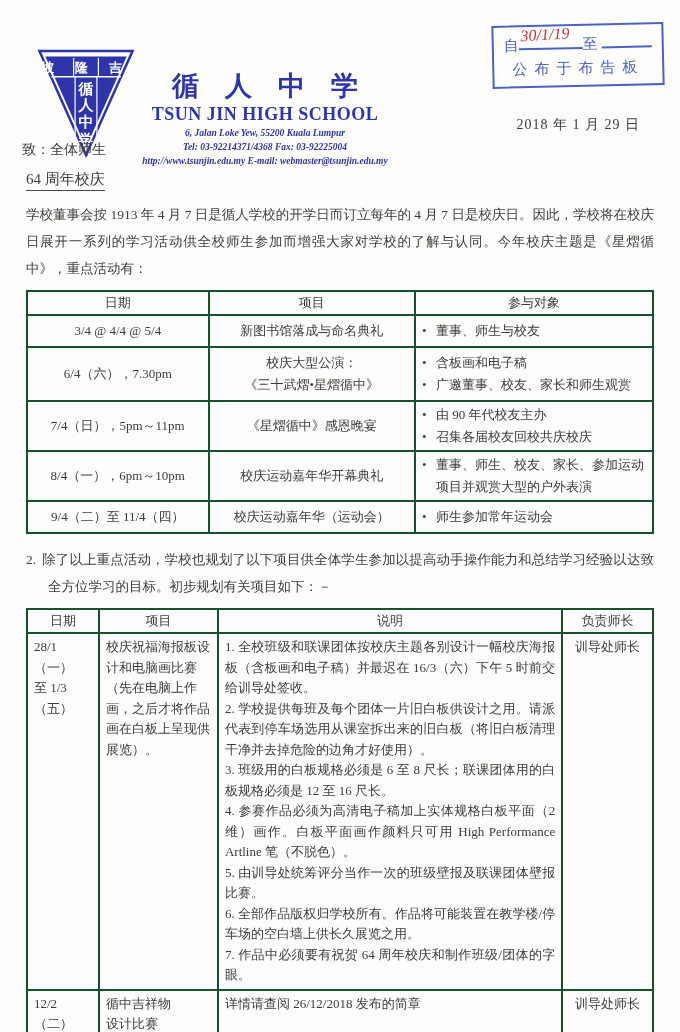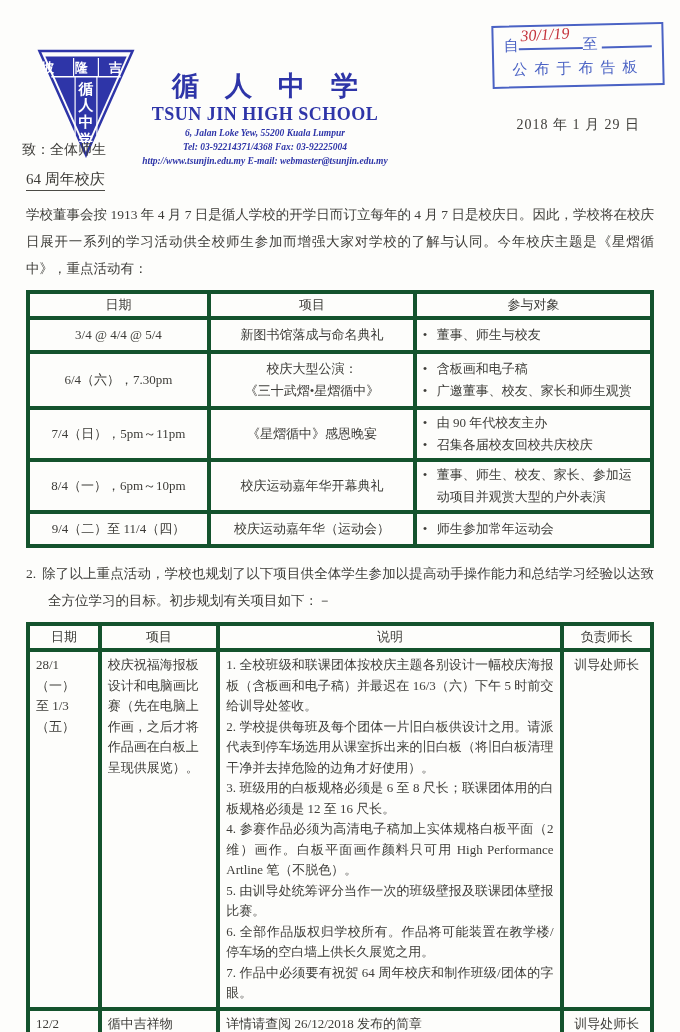--- a/index.html
+++ b/index.html
@@ -50,21 +50,21 @@
   .sec-title {
     display:inline-block; font-size:15px;
     border-bottom:1.5px solid #4b4a45;
     padding-bottom:1px; margin:6px 0 10px 0;
   }
   .para { font-size:13.5px; line-height:27px; text-align:justify; }
   .para2 { margin:12px 0 8px 0; padding-left:22px; text-indent:-22px; }
   .para2 .num { margin-right:6px; }
 
   table { border-collapse:collapse; width:100%; table-layout:fixed; }
-  td, th { border:4px solid #14532d; font-weight:normal; font-size:13px; padding:2px 6px; }
+  td, th { border:2px solid #14532d; font-weight:normal; font-size:13px; padding:2px 6px; }
   .t1 { margin-top:8px; }
   .t1 th { height:24px; text-align:center; }
   .t1 td { line-height:22px; vertical-align:middle; }
   .t1 .c-date { width:29%; text-align:center; }
   .t1 .c-event { width:33%; text-align:center; }
   .t1 .c-part { width:38%; }
   .t1 td.c-date, .t1 td.c-event { padding-top:4px; padding-bottom:4px; }
   .bullet-item { display:flex; line-height:22px; }
   .bullet-item .dot { width:14px; flex:none; }
 

